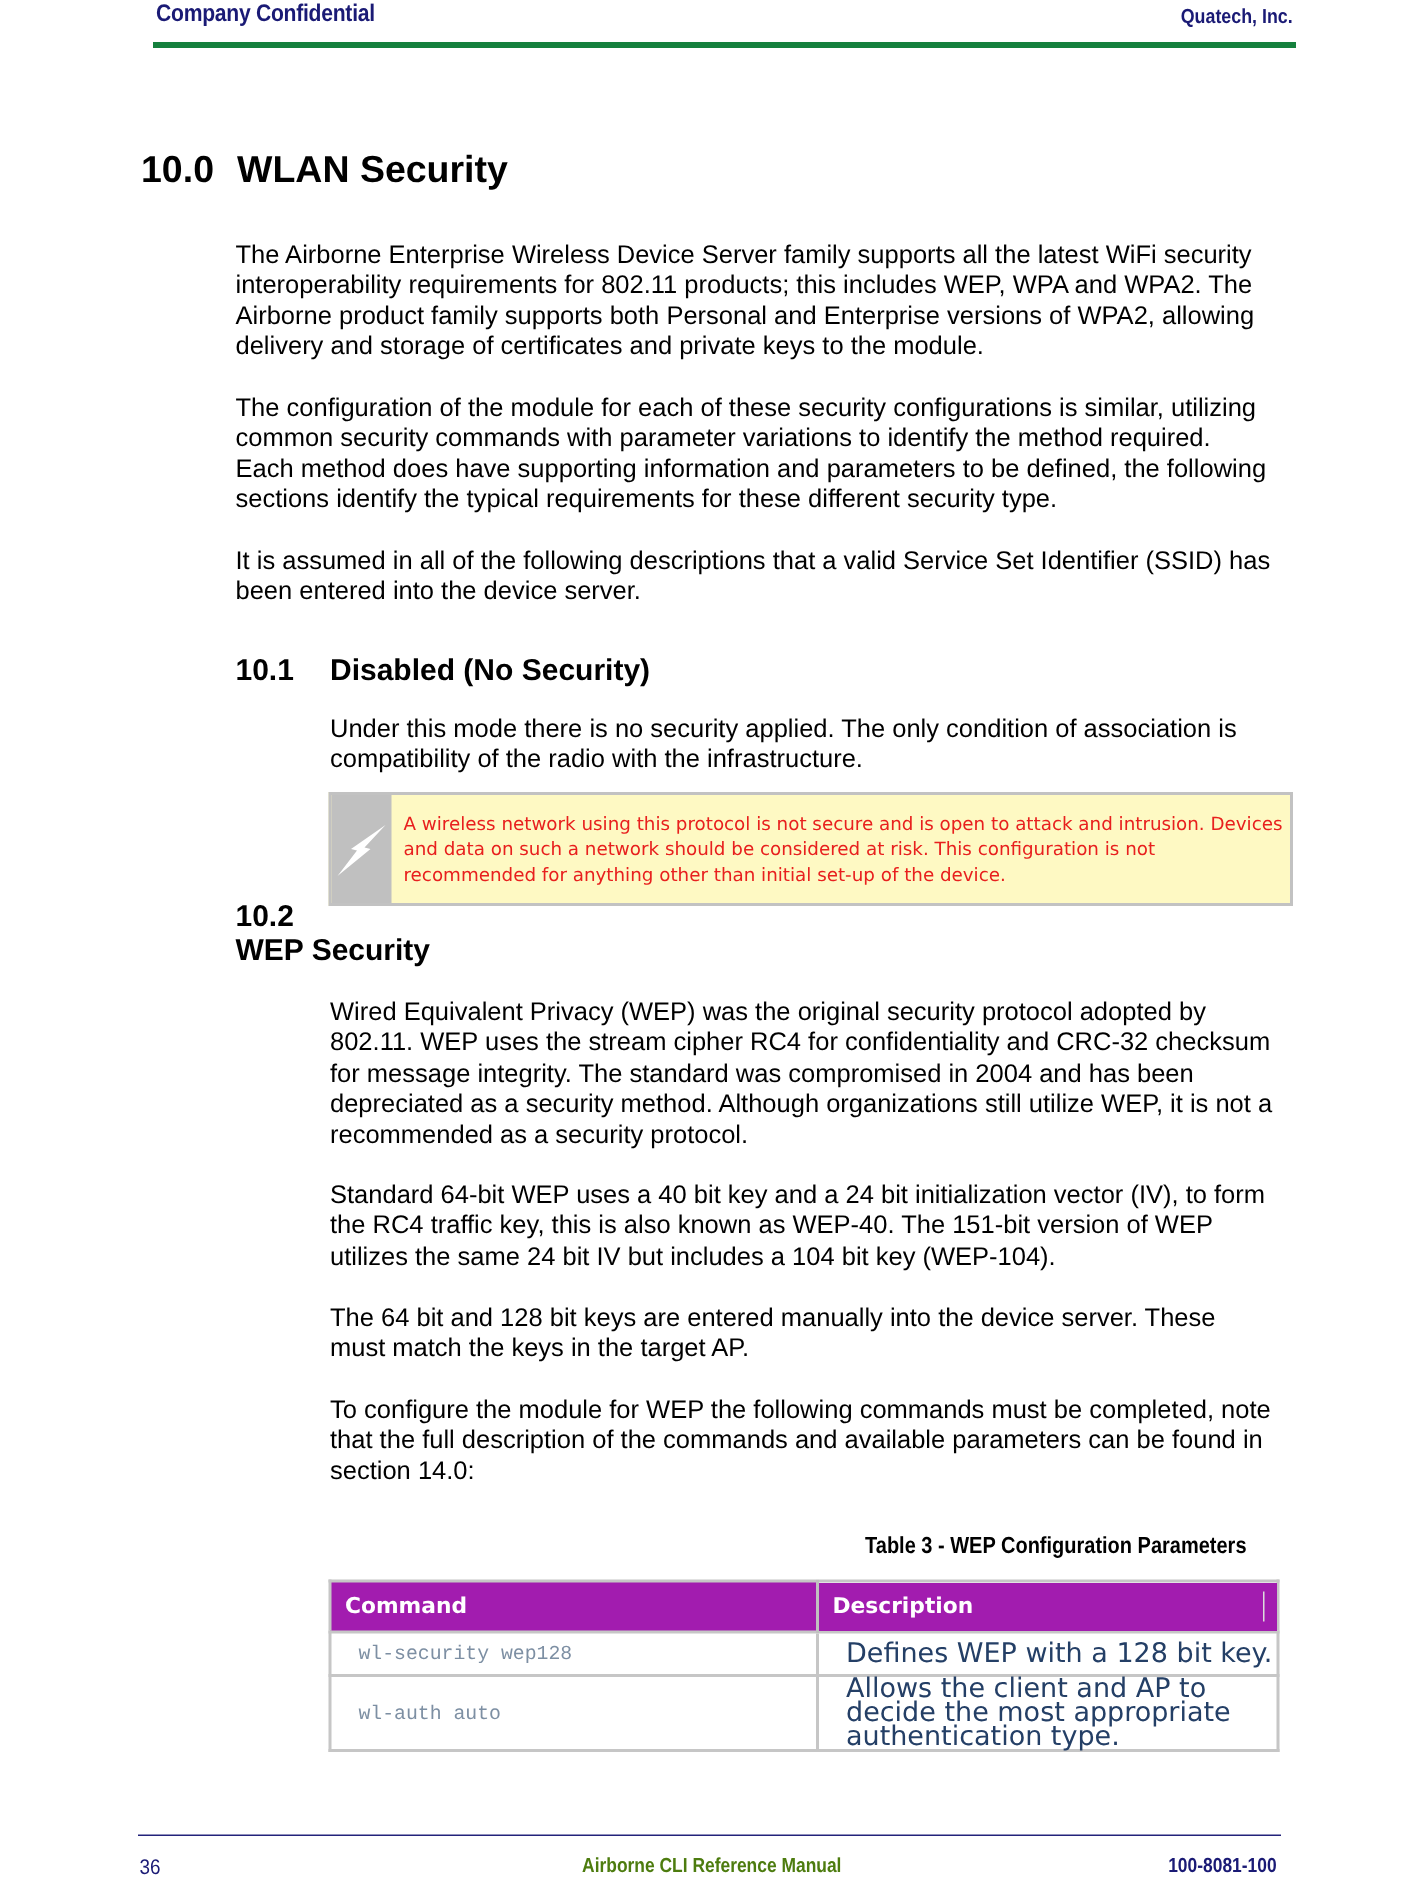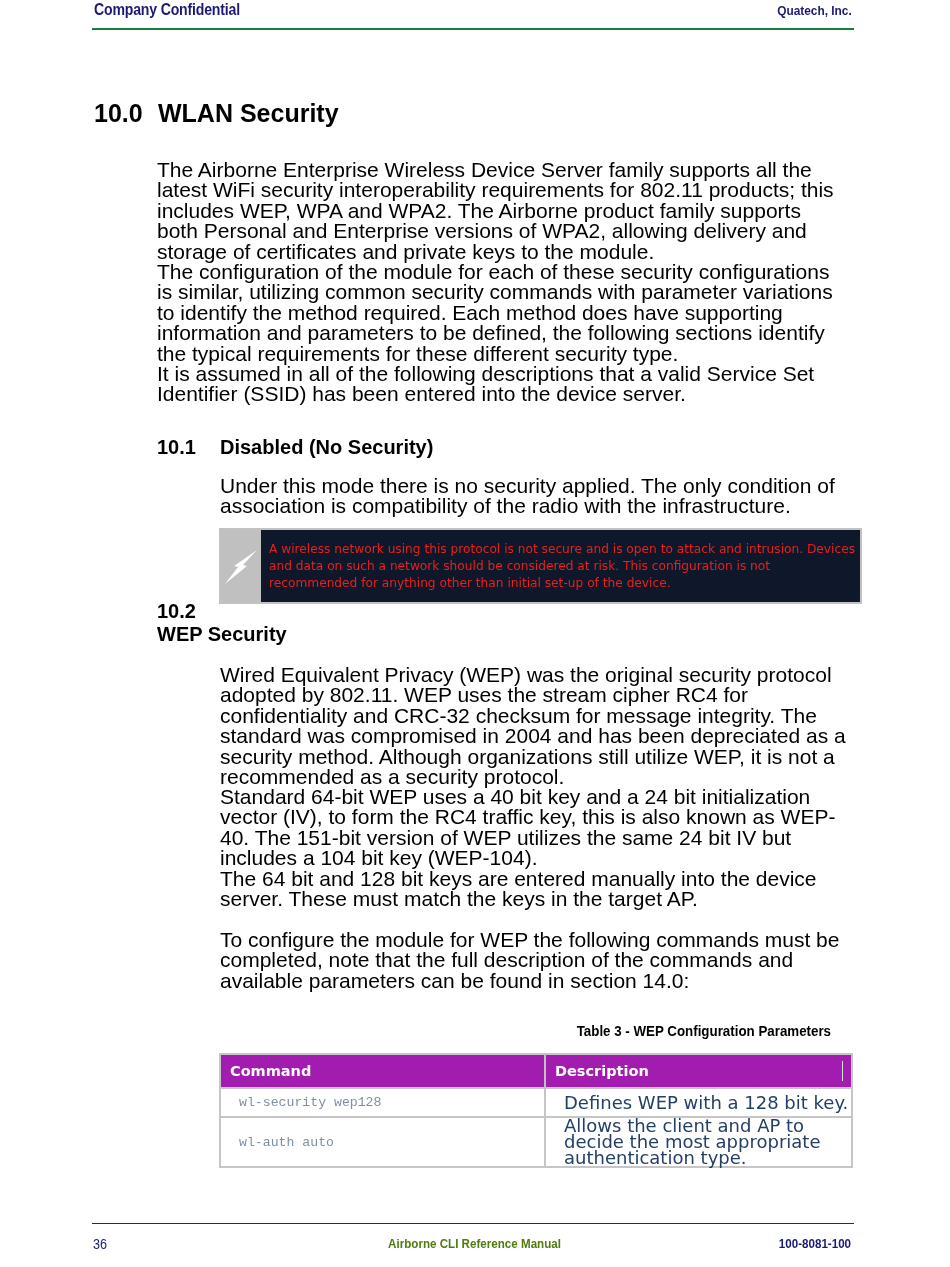--- a/index.html
+++ b/index.html
@@ -1,31 +1,31 @@
 <!DOCTYPE html>
 <html><head>
   <meta charset="utf-8">
   <style>
     html, body { margin: 0; padding: 0; background: #ffffff; }
     body { width: 950px; height: 1267px; position: relative; overflow: hidden; font-family: "Liberation Sans", sans-serif; color: #000; }
 
-    .hdr { position: absolute; left: 92px; top: 0; width: 762px; height: 28px; border-bottom: 2px solid #15803d; text-align: center; }
+    .hdr { position: absolute; left: 102px; top: 0; width: 762px; height: 28px; border-bottom: 4px solid #15803d; text-align: center; }
     .hdr-left { position: absolute; left: 2px; top: 1px; font-size: 16px; font-weight: bold; color: #1a1a75; transform: scaleX(0.88); transform-origin: left top; letter-spacing: -0.2px; }
     .hdr-right { position: absolute; right: 2px; top: 3px; font-size: 13.5px; font-weight: bold; color: #1a1a75; transform: scaleX(0.88); transform-origin: right top; }
 
     .h1 { position: absolute; left: 94px; top: 99px; font-size: 25px; font-weight: bold; display: flex; }
     .h1 .num { width: 64px; }
     .h2 { position: absolute; left: 157px; font-size: 20px; font-weight: bold; display: flex; }
     .h2 .num { width: 63px; }
 
-    .para { position: absolute; font-size: 21px; line-height: 20.4px; margin: 0; }
+    .para { position: absolute; font-size: 17px; line-height: 20.4px; margin: 0; }
     .p-wide { left: 157px; width: 690px; }
     .p-ind { left: 220px; width: 630px; }
 
-    .note { position: absolute; left: 219px; top: 528px; width: 643px; height: 76px; border: 2px solid #c2c2c2; box-sizing: border-box; display: flex; background: #0f172a; }
+    .note { position: absolute; left: 219px; top: 528px; width: 643px; height: 76px; border: 2px solid #c2c2c2; box-sizing: border-box; display: flex; background: #fef9c3; }
     .note-icon { width: 80px; height: 100%; background: #c0c0c0; display: flex; align-items: center; justify-content: center; }
     .note-text { padding: 11px 0 0 8px; font-family: "DejaVu Sans", sans-serif; font-size: 12.2px; line-height: 17px; color: #e8201e; }
 
     .caption { position: absolute; left: 220px; width: 632px; top: 1022px; text-align: right; font-size: 15.5px; font-weight: bold; }
     .caption span { display: inline-block; transform: scaleX(0.86); }
 
     table.tbl { position: absolute; left: 219px; top: 1053px; width: 634px; border-collapse: collapse; border: 2px solid #c6c6c6; }
     table.tbl th { background: #a21caf; color: #ffffff; text-align: left; font-family: "DejaVu Sans", sans-serif; font-size: 14.5px; font-weight: bold; height: 32px; padding: 0 0 0 9px; border-right: 2px solid #c0c0c0; }
     table.tbl th.last { border-right: none; position: relative; }
     table.tbl th.last::after { content: ""; position: absolute; right: 8px; top: 6px; bottom: 6px; width: 1px; background: #dcdcdc; }

